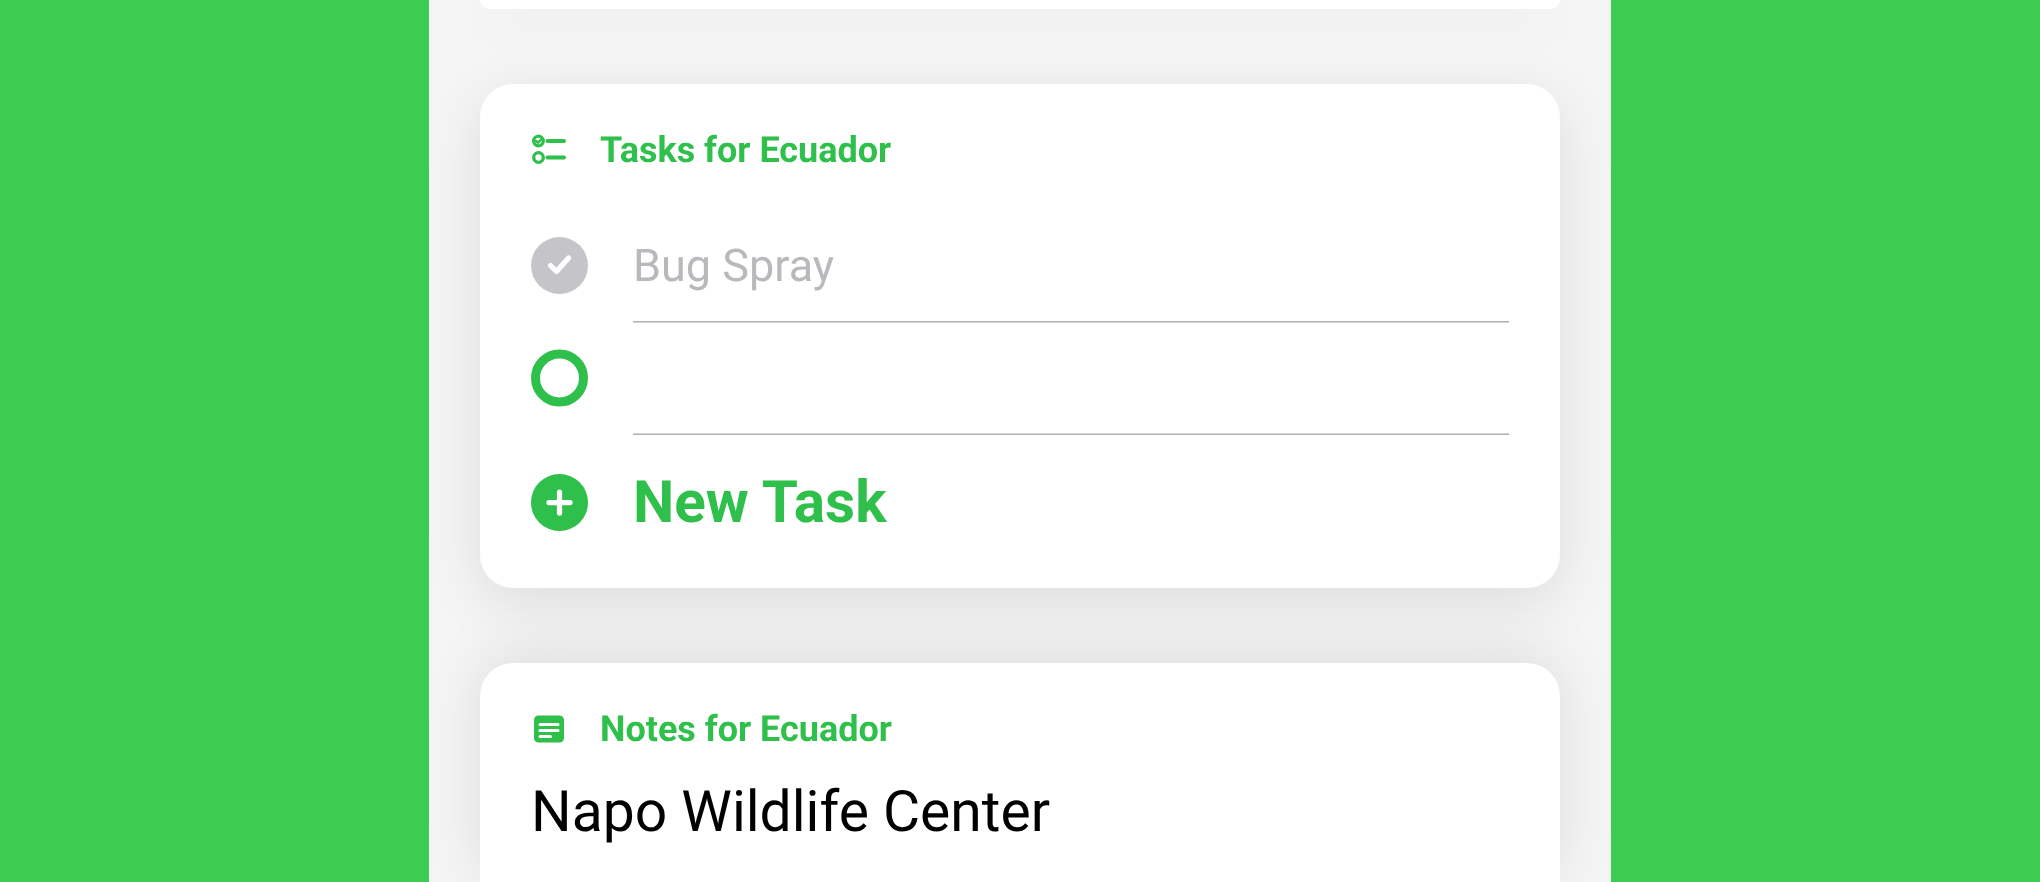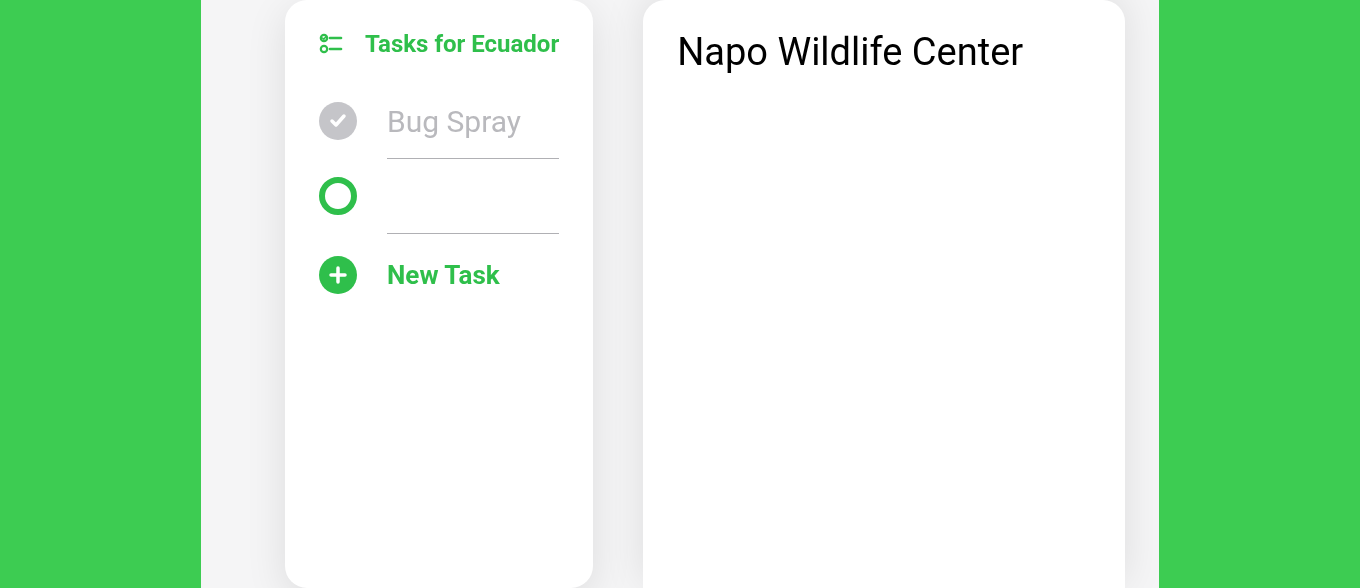--- a/index.html
+++ b/index.html
@@ -10,26 +10,26 @@
     body {
       font-family: -apple-system, BlinkMacSystemFont, "Segoe UI", Roboto, Helvetica, Arial, sans-serif;
       background: #3dcc52;
       width: 1360px;
       height: 588px;
       overflow: hidden;
       display: flex;
       justify-content: center;
     }
     .app-container {
-      width: 958px;
+      width: 788px;
       background: #f5f5f6;
       height: 100%;
       padding: 0 34px;
       display: flex;
-      flex-direction: row;
+      flex-direction: column;
       gap: 50px;
     }
     .partial-card-top {
       height: 6px;
       background: #ffffff;
       border-radius: 0 0 22px 22px;
       box-shadow: 0 10px 30px rgba(0,0,0,0.08);
     }
     .card {
       background: #ffffff;
@@ -105,21 +105,21 @@
       height: 38px;
       border-radius: 50%;
       background: #2fbf4b;
       display: flex;
       align-items: center;
       justify-content: center;
       flex-shrink: 0;
     }
     .new-task-label {
       color: #2fbf4b;
-      font-size: 26px;
+      font-size: 39px;
       font-weight: 700;
     }
     .notes-card {
       background: #ffffff;
       border-radius: 22px 22px 0 0;
       box-shadow: 0 -5px 40px rgba(0,0,0,0.10);
       padding: 30px 34px 10px 34px;
       flex: 1;
     }
     .notes-header {
@@ -174,16 +174,27 @@
         <svg width="20" height="20" viewBox="0 0 20 20">
           <line x1="10" y1="3" x2="10" y2="17" stroke="#ffffff" stroke-width="3.5" stroke-linecap="round"></line>
           <line x1="3" y1="10" x2="17" y2="10" stroke="#ffffff" stroke-width="3.5" stroke-linecap="round"></line>
         </svg>
       </div>
       <span class="new-task-label">New Task</span>
     </div>
   </div>
 
   <div class="notes-card">
+    <div class="notes-header">
+      <span class="card-header-icon">
+        <svg width="24" height="24" viewBox="0 0 24 24" fill="none">
+          <rect x="2" y="3" width="20" height="18" rx="3" fill="#2fbf4b"></rect>
+          <line x1="6" y1="9" x2="18" y2="9" stroke="#ffffff" stroke-width="2" stroke-linecap="round"></line>
+          <line x1="6" y1="13" x2="18" y2="13" stroke="#ffffff" stroke-width="2" stroke-linecap="round"></line>
+          <line x1="6" y1="17" x2="13" y2="17" stroke="#ffffff" stroke-width="2" stroke-linecap="round"></line>
+        </svg>
+      </span>
+      <span class="card-header-title">Notes for Ecuador</span>
+    </div>
     <div class="note-text">Napo Wildlife Center</div>
   </div>
 
 </div>
 
 </body></html>

